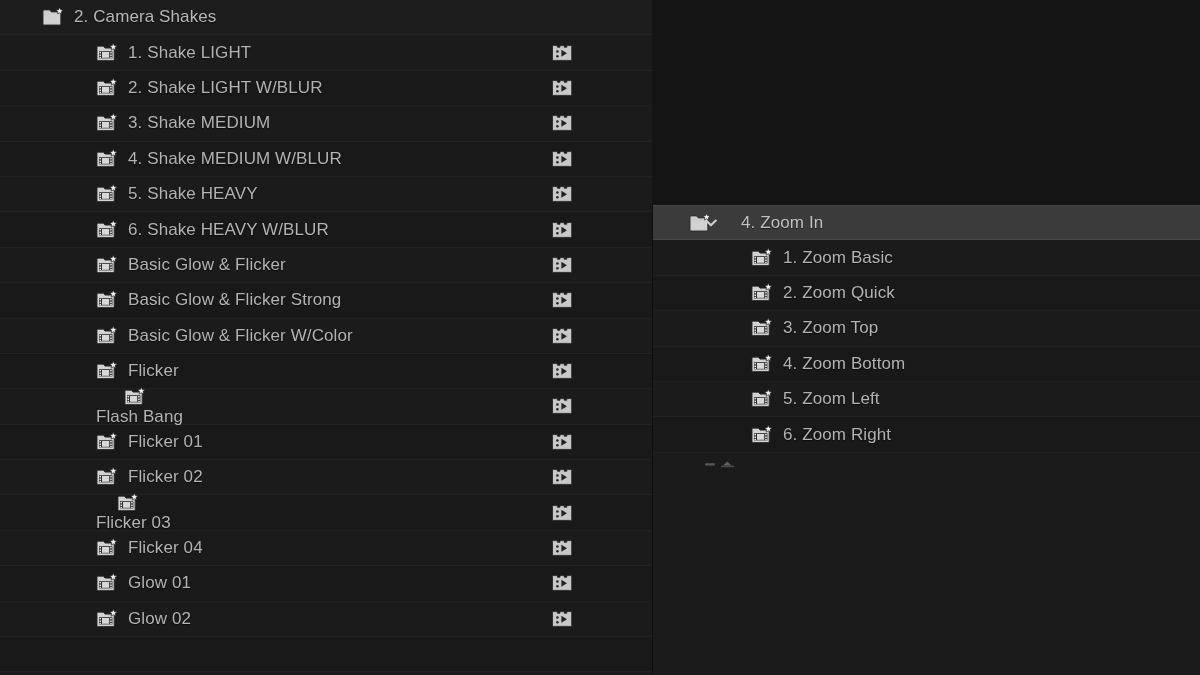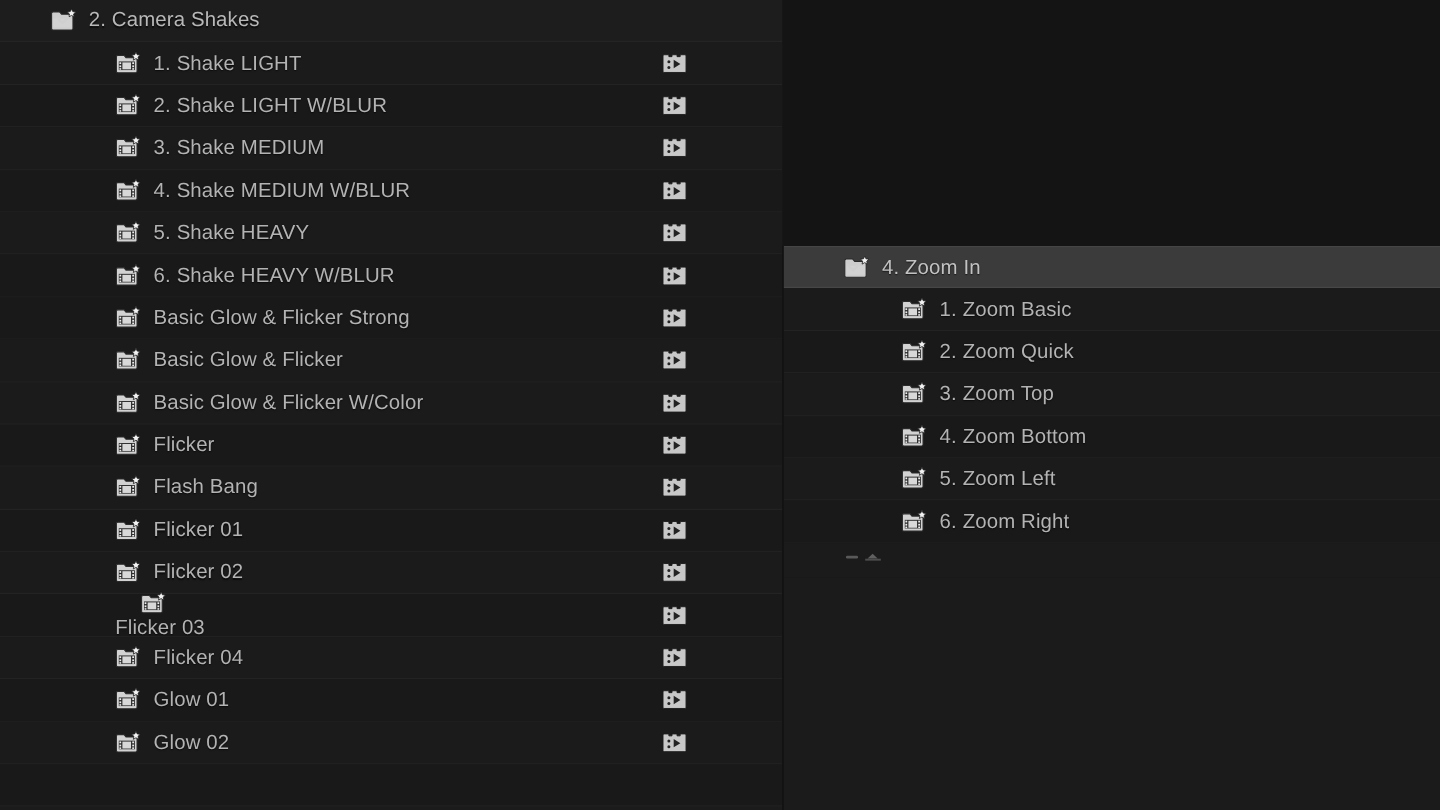--- a/index.html
+++ b/index.html
@@ -74,21 +74,21 @@
   #left-panel { left:0; top:0; width:652px; height:675px; background:#1b1b1b; }
   #left-panel .row { width:652px; }
 
   
   #right-panel {
     left:652px; top:205px; width:548px; height:470px;
     background:#1b1b1b;
     border-left:1px solid #0f0f0f;
   }
   #right-panel .row { width:547px; }
-  #right-panel .ind-group { padding-left:50px; }
+  #right-panel .ind-group { padding-left:36px;gap:20px; }
   #right-panel .ind-item  { padding-left:98px; }
   #right-panel .chev { left:50px; }
 
   
   .ghost {
     position:absolute;
     left:52px; top:7px;
     width:40px; height:8px;
     opacity:0.55;
   }
@@ -262,20 +262,45 @@
           </span>
           <span class="label">6. Shake HEAVY W/BLUR</span>
         </div>
         <span class="playcol"><svg width="21" height="20" viewBox="0 0 21 20">
             <path d="M1.4 2.6 h4.0 v1.6 h2.6 v-1.6 h4.2 v1.6 h2.6 v-1.6 h4.0 a0.9 0.9 0 0 1 0.9 0.9 v13.0 a0.9 0.9 0 0 1 -0.9 0.9 h-17.4 a0.9 0.9 0 0 1 -0.9 -0.9 v-13.0 a0.9 0.9 0 0 1 0.9 -0.9 z" fill="#c8c8c8" stroke="#1e1e1e" stroke-width="0.8"></path>
             <circle cx="5.4" cy="8.4" r="1.25" fill="#232323"></circle>
             <circle cx="5.4" cy="13.2" r="1.25" fill="#232323"></circle>
             <path d="M9.4 13.8 l0 -7.0 l5.6 3.5 z" fill="#232323"></path>
           </svg></span>
       </div>
+      <div class="row">
+        <div class="rowinner ind-item" style="display: flex; align-items: center;">
+          <span class="ico">
+            <svg width="23" height="20" viewBox="0 0 23 20">
+              <path d="M1 4.4 a1.2 1.2 0 0 1 1.2-1.2 h5.2 l1.6 1.9 h8.0 a1.2 1.2 0 0 1 1.2 1.2 v10.1 a1.2 1.2 0 0 1 -1.2 1.2 h-14.8 a1.2 1.2 0 0 1 -1.2 -1.2 z" fill="#d2d2d2" stroke="#2a2a2a" stroke-width="0.9"></path>
+              <rect x="3.0" y="8.2" width="13.4" height="7.2" fill="#2b2b2b"></rect>
+              <rect x="3.5" y="8.9" width="1.5" height="1.5" fill="#ededed"></rect>
+              <rect x="3.5" y="11.5" width="1.5" height="1.5" fill="#ededed"></rect>
+              <rect x="3.5" y="13.8" width="1.5" height="1.3" fill="#ededed"></rect>
+              <rect x="14.2" y="8.9" width="1.5" height="1.5" fill="#ededed"></rect>
+              <rect x="14.2" y="11.5" width="1.5" height="1.5" fill="#ededed"></rect>
+              <rect x="14.2" y="13.8" width="1.5" height="1.3" fill="#ededed"></rect>
+              <rect x="6.0" y="9.0" width="7.2" height="5.8" fill="#d8d8d8"></rect>
+              <path d="M17.3 0.3 l1.05 2.3 l2.5 0.3 l-1.85 1.72 l0.5 2.48 l-2.2 -1.25 l-2.2 1.25 l0.5 -2.48 l-1.85 -1.72 l2.5 -0.3 z" fill="#f2f2f2" stroke="#262626" stroke-width="0.7" stroke-linejoin="round"></path>
+            </svg>
+          </span>
+          <span class="label">Basic Glow &amp; Flicker</span>
+        </div>
+        <span class="playcol"><svg width="21" height="20" viewBox="0 0 21 20">
+            <path d="M1.4 2.6 h4.0 v1.6 h2.6 v-1.6 h4.2 v1.6 h2.6 v-1.6 h4.0 a0.9 0.9 0 0 1 0.9 0.9 v13.0 a0.9 0.9 0 0 1 -0.9 0.9 h-17.4 a0.9 0.9 0 0 1 -0.9 -0.9 v-13.0 a0.9 0.9 0 0 1 0.9 -0.9 z" fill="#c8c8c8" stroke="#1e1e1e" stroke-width="0.8"></path>
+            <circle cx="5.4" cy="8.4" r="1.25" fill="#232323"></circle>
+            <circle cx="5.4" cy="13.2" r="1.25" fill="#232323"></circle>
+            <path d="M9.4 13.8 l0 -7.0 l5.6 3.5 z" fill="#232323"></path>
+          </svg></span>
+      </div>
       <div class="row alt">
         <div class="rowinner ind-item" style="display: flex; align-items: center;">
           <span class="ico">
             <svg width="23" height="20" viewBox="0 0 23 20">
               <path d="M1 4.4 a1.2 1.2 0 0 1 1.2-1.2 h5.2 l1.6 1.9 h8.0 a1.2 1.2 0 0 1 1.2 1.2 v10.1 a1.2 1.2 0 0 1 -1.2 1.2 h-14.8 a1.2 1.2 0 0 1 -1.2 -1.2 z" fill="#d2d2d2" stroke="#2a2a2a" stroke-width="0.9"></path>
               <rect x="3.0" y="8.2" width="13.4" height="7.2" fill="#2b2b2b"></rect>
               <rect x="3.5" y="8.9" width="1.5" height="1.5" fill="#ededed"></rect>
               <rect x="3.5" y="11.5" width="1.5" height="1.5" fill="#ededed"></rect>
               <rect x="3.5" y="13.8" width="1.5" height="1.3" fill="#ededed"></rect>
               <rect x="14.2" y="8.9" width="1.5" height="1.5" fill="#ededed"></rect>
@@ -303,45 +328,20 @@
               <rect x="3.5" y="8.9" width="1.5" height="1.5" fill="#ededed"></rect>
               <rect x="3.5" y="11.5" width="1.5" height="1.5" fill="#ededed"></rect>
               <rect x="3.5" y="13.8" width="1.5" height="1.3" fill="#ededed"></rect>
               <rect x="14.2" y="8.9" width="1.5" height="1.5" fill="#ededed"></rect>
               <rect x="14.2" y="11.5" width="1.5" height="1.5" fill="#ededed"></rect>
               <rect x="14.2" y="13.8" width="1.5" height="1.3" fill="#ededed"></rect>
               <rect x="6.0" y="9.0" width="7.2" height="5.8" fill="#d8d8d8"></rect>
               <path d="M17.3 0.3 l1.05 2.3 l2.5 0.3 l-1.85 1.72 l0.5 2.48 l-2.2 -1.25 l-2.2 1.25 l0.5 -2.48 l-1.85 -1.72 l2.5 -0.3 z" fill="#f2f2f2" stroke="#262626" stroke-width="0.7" stroke-linejoin="round"></path>
             </svg>
           </span>
-          <span class="label">Basic Glow &amp; Flicker</span>
-        </div>
-        <span class="playcol"><svg width="21" height="20" viewBox="0 0 21 20">
-            <path d="M1.4 2.6 h4.0 v1.6 h2.6 v-1.6 h4.2 v1.6 h2.6 v-1.6 h4.0 a0.9 0.9 0 0 1 0.9 0.9 v13.0 a0.9 0.9 0 0 1 -0.9 0.9 h-17.4 a0.9 0.9 0 0 1 -0.9 -0.9 v-13.0 a0.9 0.9 0 0 1 0.9 -0.9 z" fill="#c8c8c8" stroke="#1e1e1e" stroke-width="0.8"></path>
-            <circle cx="5.4" cy="8.4" r="1.25" fill="#232323"></circle>
-            <circle cx="5.4" cy="13.2" r="1.25" fill="#232323"></circle>
-            <path d="M9.4 13.8 l0 -7.0 l5.6 3.5 z" fill="#232323"></path>
-          </svg></span>
-      </div>
-      <div class="row">
-        <div class="rowinner ind-item" style="display: flex; align-items: center;">
-          <span class="ico">
-            <svg width="23" height="20" viewBox="0 0 23 20">
-              <path d="M1 4.4 a1.2 1.2 0 0 1 1.2-1.2 h5.2 l1.6 1.9 h8.0 a1.2 1.2 0 0 1 1.2 1.2 v10.1 a1.2 1.2 0 0 1 -1.2 1.2 h-14.8 a1.2 1.2 0 0 1 -1.2 -1.2 z" fill="#d2d2d2" stroke="#2a2a2a" stroke-width="0.9"></path>
-              <rect x="3.0" y="8.2" width="13.4" height="7.2" fill="#2b2b2b"></rect>
-              <rect x="3.5" y="8.9" width="1.5" height="1.5" fill="#ededed"></rect>
-              <rect x="3.5" y="11.5" width="1.5" height="1.5" fill="#ededed"></rect>
-              <rect x="3.5" y="13.8" width="1.5" height="1.3" fill="#ededed"></rect>
-              <rect x="14.2" y="8.9" width="1.5" height="1.5" fill="#ededed"></rect>
-              <rect x="14.2" y="11.5" width="1.5" height="1.5" fill="#ededed"></rect>
-              <rect x="14.2" y="13.8" width="1.5" height="1.3" fill="#ededed"></rect>
-              <rect x="6.0" y="9.0" width="7.2" height="5.8" fill="#d8d8d8"></rect>
-              <path d="M17.3 0.3 l1.05 2.3 l2.5 0.3 l-1.85 1.72 l0.5 2.48 l-2.2 -1.25 l-2.2 1.25 l0.5 -2.48 l-1.85 -1.72 l2.5 -0.3 z" fill="#f2f2f2" stroke="#262626" stroke-width="0.7" stroke-linejoin="round"></path>
-            </svg>
-          </span>
           <span class="label">Basic Glow &amp; Flicker W/Color</span>
         </div>
         <span class="playcol"><svg width="21" height="20" viewBox="0 0 21 20">
             <path d="M1.4 2.6 h4.0 v1.6 h2.6 v-1.6 h4.2 v1.6 h2.6 v-1.6 h4.0 a0.9 0.9 0 0 1 0.9 0.9 v13.0 a0.9 0.9 0 0 1 -0.9 0.9 h-17.4 a0.9 0.9 0 0 1 -0.9 -0.9 v-13.0 a0.9 0.9 0 0 1 0.9 -0.9 z" fill="#c8c8c8" stroke="#1e1e1e" stroke-width="0.8"></path>
             <circle cx="5.4" cy="8.4" r="1.25" fill="#232323"></circle>
             <circle cx="5.4" cy="13.2" r="1.25" fill="#232323"></circle>
             <path d="M9.4 13.8 l0 -7.0 l5.6 3.5 z" fill="#232323"></path>
           </svg></span>
       </div>
       <div class="row alt">
@@ -363,21 +363,21 @@
           <span class="label">Flicker</span>
         </div>
         <span class="playcol"><svg width="21" height="20" viewBox="0 0 21 20">
             <path d="M1.4 2.6 h4.0 v1.6 h2.6 v-1.6 h4.2 v1.6 h2.6 v-1.6 h4.0 a0.9 0.9 0 0 1 0.9 0.9 v13.0 a0.9 0.9 0 0 1 -0.9 0.9 h-17.4 a0.9 0.9 0 0 1 -0.9 -0.9 v-13.0 a0.9 0.9 0 0 1 0.9 -0.9 z" fill="#c8c8c8" stroke="#1e1e1e" stroke-width="0.8"></path>
             <circle cx="5.4" cy="8.4" r="1.25" fill="#232323"></circle>
             <circle cx="5.4" cy="13.2" r="1.25" fill="#232323"></circle>
             <path d="M9.4 13.8 l0 -7.0 l5.6 3.5 z" fill="#232323"></path>
           </svg></span>
       </div>
       <div class="row">
-        <div class="rowinner ind-item" style="display: flex; align-items: center;">
+        <div class="rowinner ind-item" style="display: flex; align-items: center; flex-direction: column;">
           <span class="ico">
             <svg width="23" height="20" viewBox="0 0 23 20">
               <path d="M1 4.4 a1.2 1.2 0 0 1 1.2-1.2 h5.2 l1.6 1.9 h8.0 a1.2 1.2 0 0 1 1.2 1.2 v10.1 a1.2 1.2 0 0 1 -1.2 1.2 h-14.8 a1.2 1.2 0 0 1 -1.2 -1.2 z" fill="#d2d2d2" stroke="#2a2a2a" stroke-width="0.9"></path>
               <rect x="3.0" y="8.2" width="13.4" height="7.2" fill="#2b2b2b"></rect>
               <rect x="3.5" y="8.9" width="1.5" height="1.5" fill="#ededed"></rect>
               <rect x="3.5" y="11.5" width="1.5" height="1.5" fill="#ededed"></rect>
               <rect x="3.5" y="13.8" width="1.5" height="1.3" fill="#ededed"></rect>
               <rect x="14.2" y="8.9" width="1.5" height="1.5" fill="#ededed"></rect>
               <rect x="14.2" y="11.5" width="1.5" height="1.5" fill="#ededed"></rect>
               <rect x="14.2" y="13.8" width="1.5" height="1.3" fill="#ededed"></rect>

